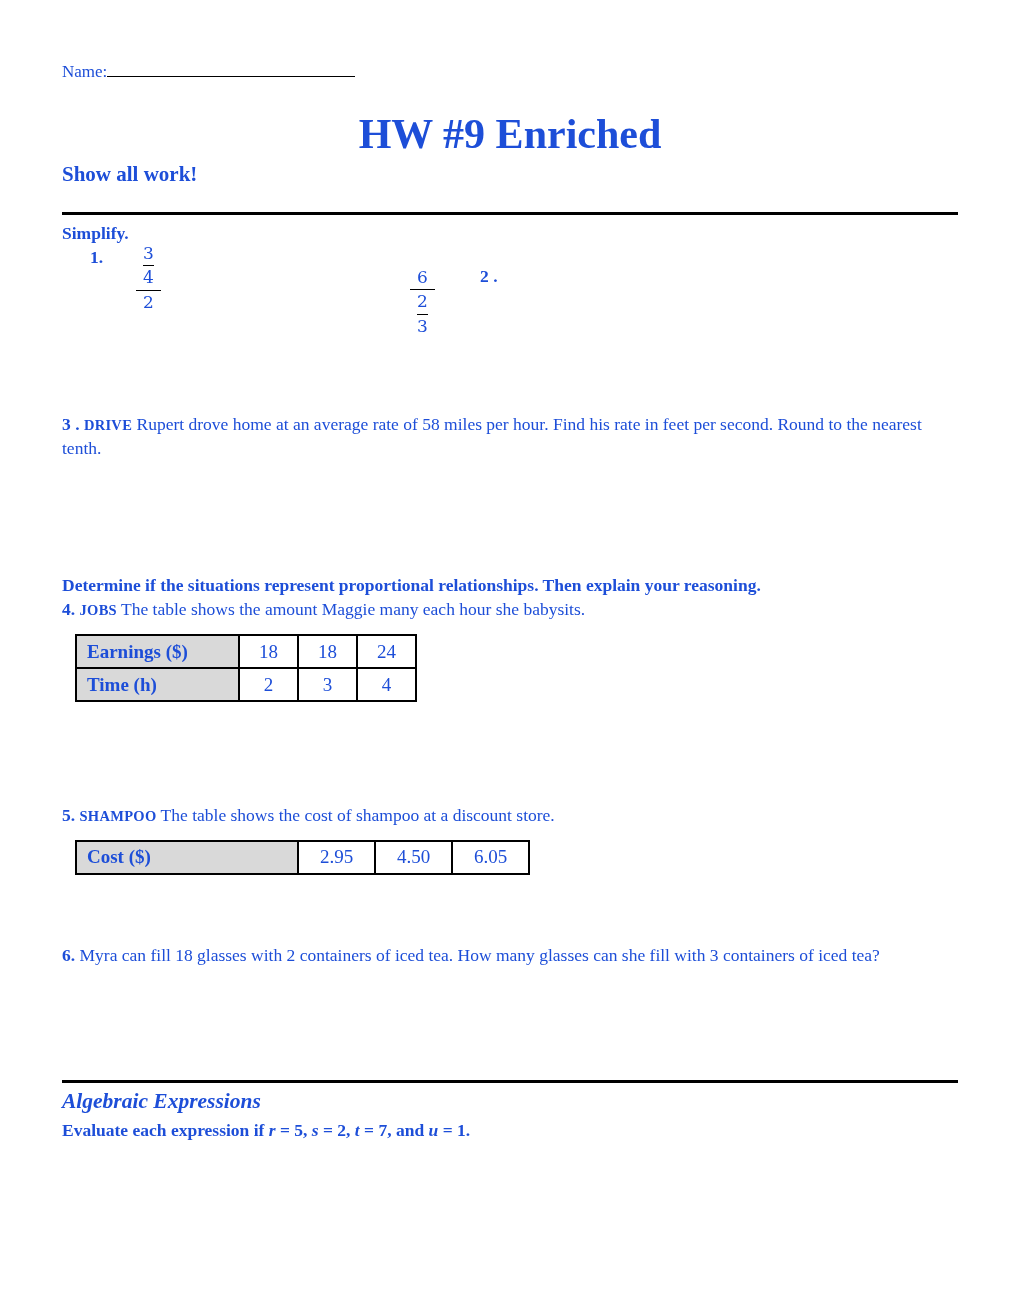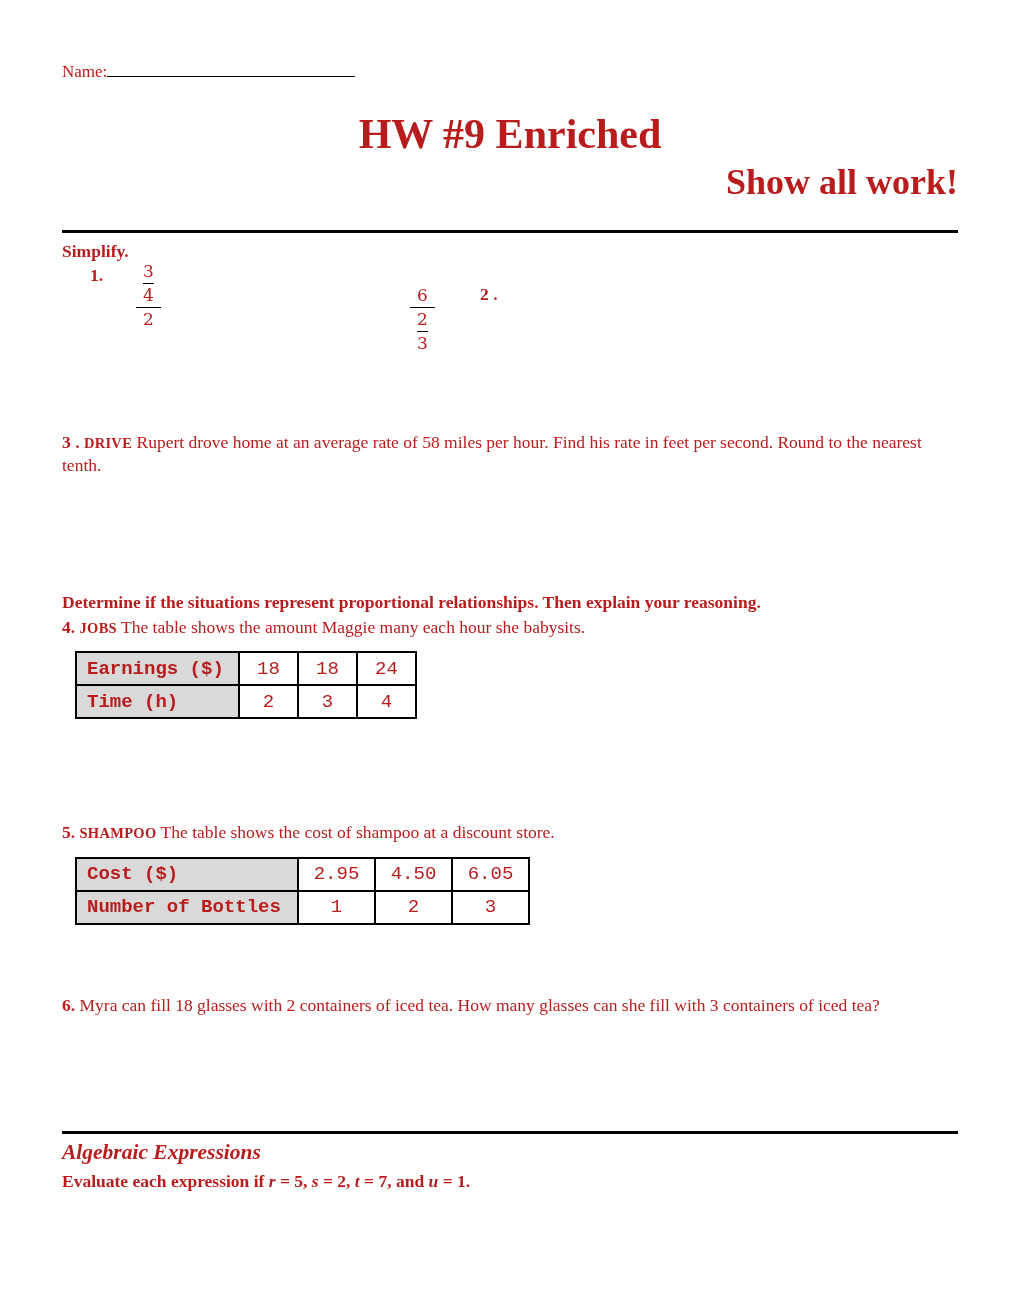--- a/index.html
+++ b/index.html
@@ -1,21 +1,21 @@
 <!DOCTYPE html>
 <html><head>
 <meta charset="utf-8">
 <style>
   * { box-sizing: border-box; margin: 0; padding: 0; }
   html, body { background: #ffffff; }
   .page {
     width: 1020px;
     height: 1305px;
     background: #fff;
-    color: #b91c1c;
+    color: #1d4ed8;
     position: relative;
     font-family: "Liberation Serif", serif;
     padding: 62px 62px 0 62px;
     overflow: hidden;
   }
   .name-line { font-size: 17px; }
   .name-blank {
     display: inline-block;
     width: 248px;
     height: 15px;
@@ -23,22 +23,22 @@
     vertical-align: baseline;
   }
   .title {
     text-align: center;
     font-size: 42px;
     font-weight: bold;
     line-height: 1.15;
     margin-top: 28px;
   }
   .subtitle {
-    text-align: right;
-    font-size: 36px;
+    text-align: left;
+    font-size: 21px;
     font-weight: bold;
     line-height: 1.15;
     margin-top: 4px;
   }
   .rule {
     border: none;
     border-top: 3.5px solid #000;
     margin-top: 26px;
   }
   .rule2 { margin-top: 113px; }
@@ -88,21 +88,21 @@
     margin-top: 113px;
     font-size: 17.5px;
     font-weight: bold;
     line-height: 1.3;
   }
   .p4line { margin-top: 2px; }
   .p5line { margin-top: 102px; }
   .p6block { margin-top: 69px; text-align: justify; }
   table.gtable {
     border-collapse: collapse;
-    font-family: Liberation Mono, monospace;
+    font-family: Liberation Serif, serif;
     font-size: 19px;
     margin-top: 12px;
     margin-left: 13px;
   }
   .gtable th, .gtable td {
     border: 2px solid #000;
     height: 33px;
   }
   .gtable th {
     background: #d9d9d9;
@@ -216,26 +216,20 @@
   </p>
 
   <table class="gtable t5">
     <tbody>
         <tr>
       <th>Cost ($)</th>
       <td>2.95</td>
       <td>4.50</td>
       <td>6.05</td>
     </tr>
-    <tr>
-      <th>Number of Bottles</th>
-      <td>1</td>
-      <td>2</td>
-      <td>3</td>
-    </tr>
   </tbody>
     </table>
 
   <p class="problem p6block">
     <span class="pnum">6.</span>
     <span>Myra can fill 18 glasses with 2 containers of iced tea.  How many glasses can she fill with 3 containers of iced tea?</span>
   </p>
 
   <hr class="rule rule2">
 

